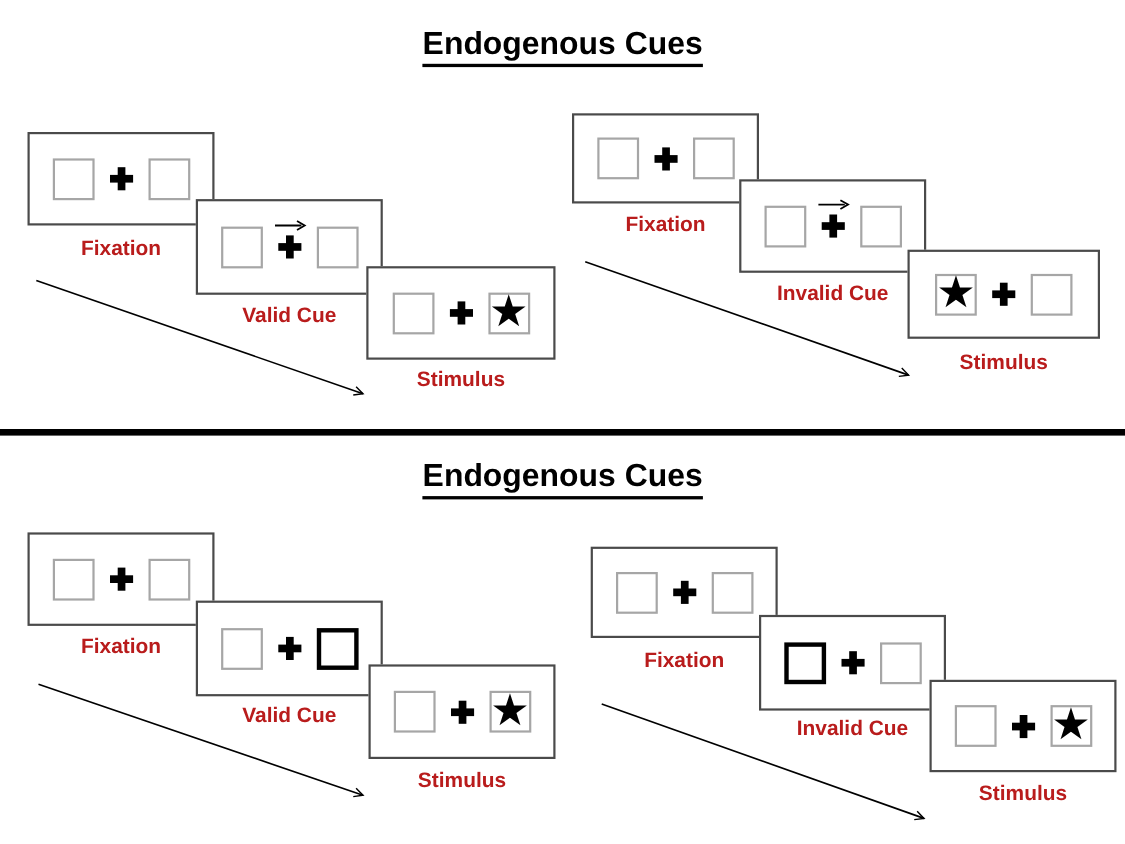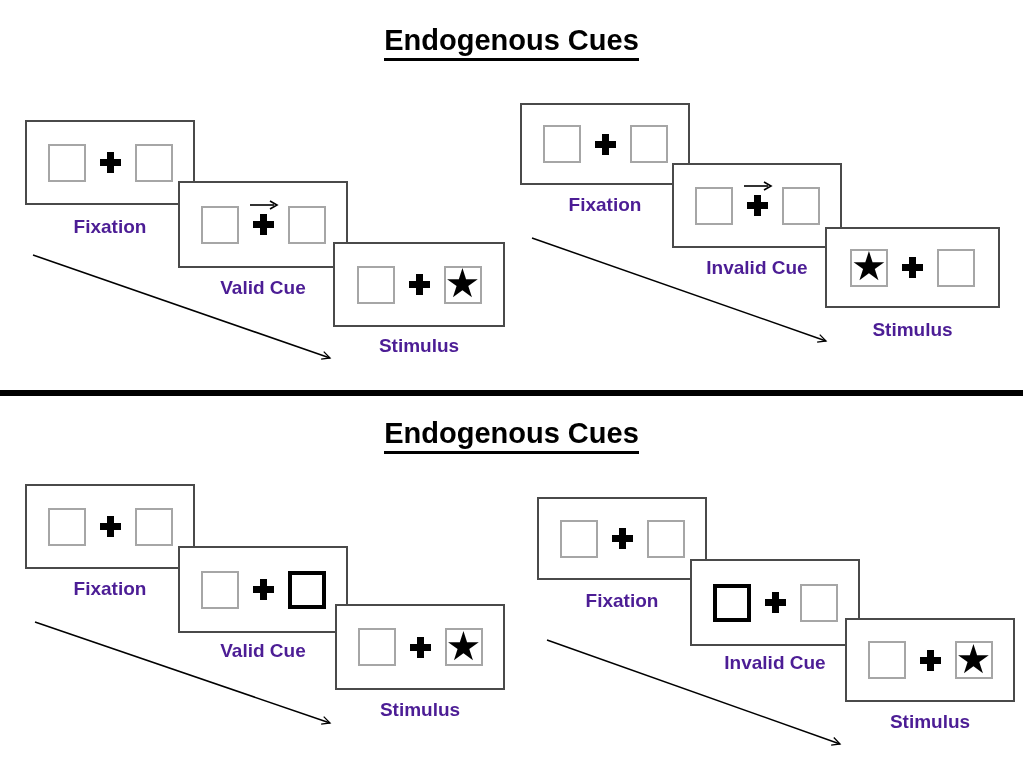--- a/index.html
+++ b/index.html
@@ -28,21 +28,21 @@
   .star{
     font-family:"DejaVu Sans",sans-serif;font-size:40px;line-height:1;color:#000;
     margin-top:-3px;
   }
   .plus{position:relative;width:21px;height:21px;flex:0 0 auto;}
   .plus::before{content:"";position:absolute;left:50%;top:0;width:7px;height:21px;margin-left:-3.5px;background:#000;}
   .plus::after{content:"";position:absolute;top:50%;left:0;width:21px;height:7px;margin-top:-3.5px;background:#000;}
   .cue-wrap{position:relative;width:21px;height:21px;flex:0 0 auto;}
   .cue-arrow{position:absolute;left:-4px;bottom:25px;}
   .plabel{
-    position:absolute;text-align:center;font-size:19px;font-weight:700;color:#4c1d95;
+    position:absolute;text-align:center;font-size:19px;font-weight:700;color:#b91c1c;
   }
   .overlay{position:absolute;left:0;top:0;pointer-events:none;}
   
   #g1f{left:25px;top:120px;width:170px;height:85px;}
   #g1c{left:178px;top:181px;width:170px;height:87px;}
   #g1s{left:333px;top:242px;width:172px;height:85px;}
   #l1f{left:25px;top:216px;width:170px;}
   #l1c{left:178px;top:277px;width:170px;}
   #l1s{left:333px;top:335px;width:172px;}
   #g2f{left:520px;top:103px;width:170px;height:82px;}

